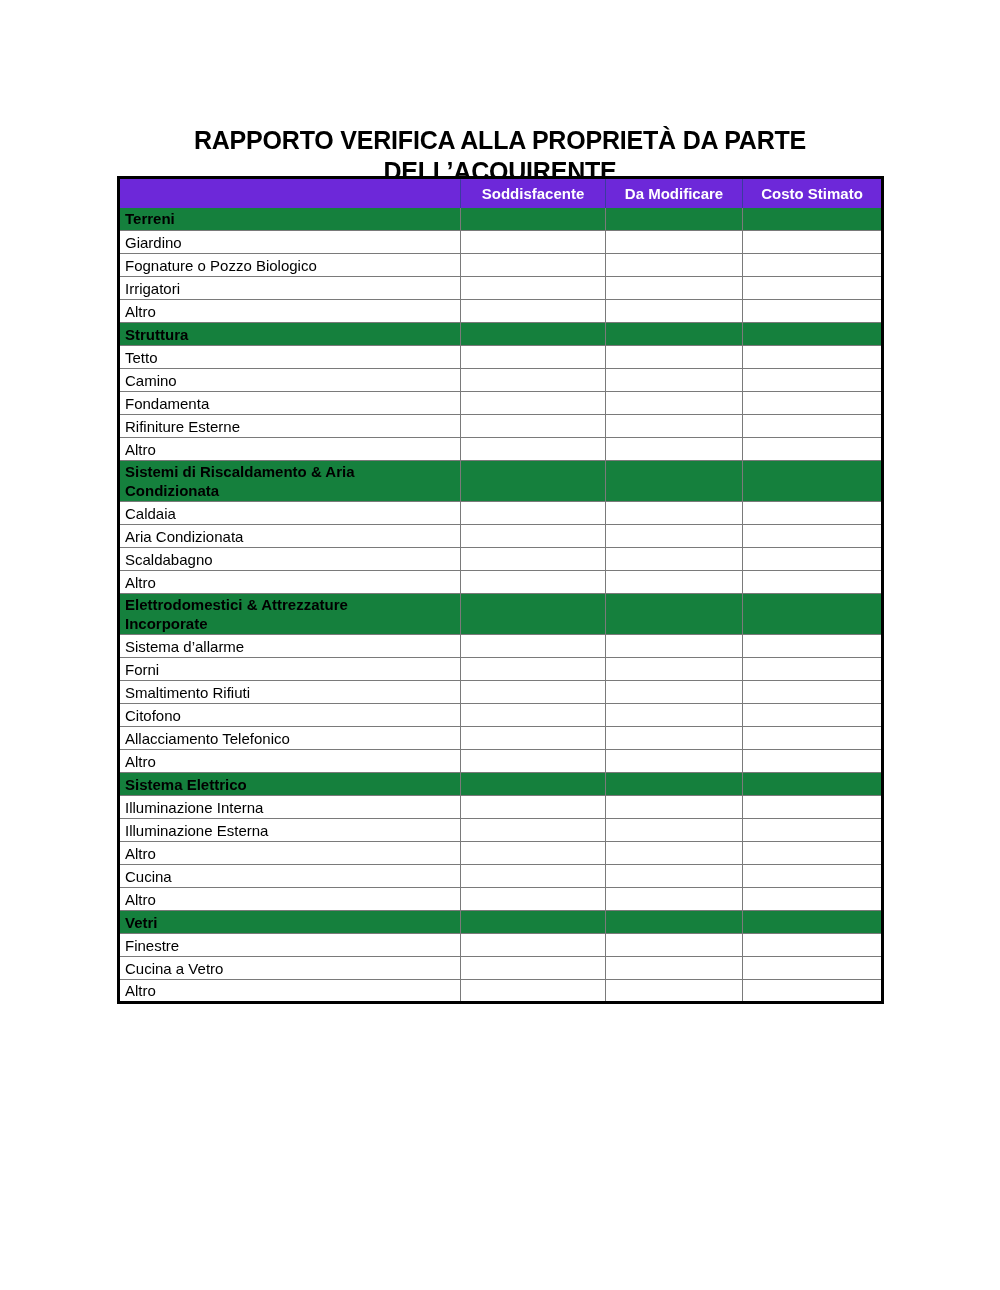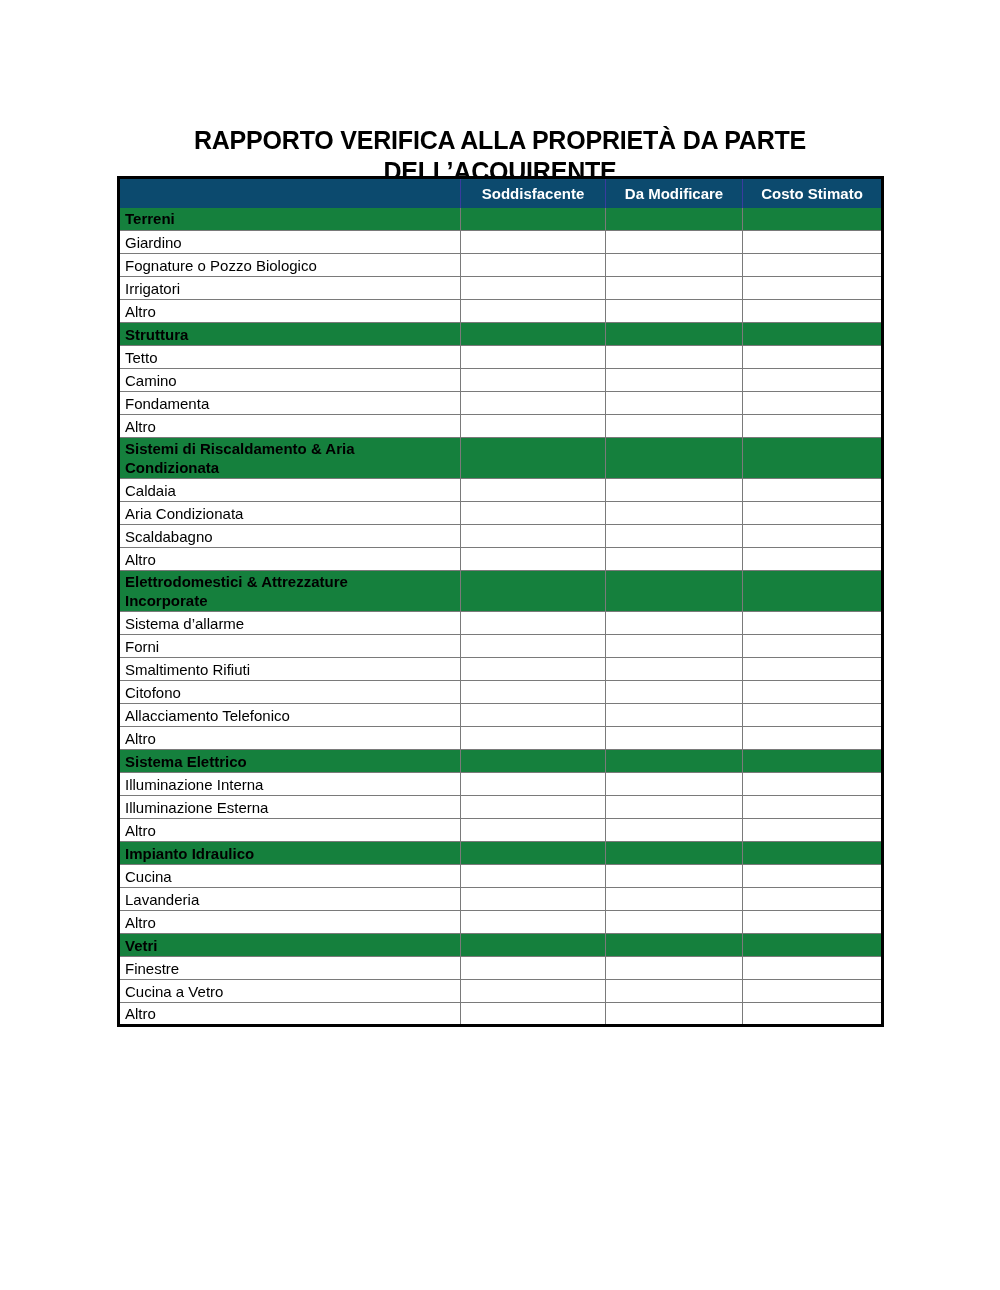--- a/index.html
+++ b/index.html
@@ -58,21 +58,21 @@
     border-bottom: 3px solid #000000;
   }
 
   table.checklist col.c-label  { width: 342px; }
   table.checklist col.c-ok     { width: 145px; }
   table.checklist col.c-fix    { width: 137px; }
   table.checklist col.c-cost   { width: 140px; }
 
   
   thead th {
-    background: #0c4a6e;
+    background: #6d28d9;
     color: #ffffff;
     font-size: 15px;
     font-weight: bold;
     height: 30px;
     padding: 0 4px;
     text-align: center;
     vertical-align: middle;
     border-right: 1px solid #3b3b9e;
     box-sizing: border-box;
   }
@@ -215,20 +215,28 @@
           <tr class="item ">
             <td class="cell-label">
               <span class="label-text">Fondamenta</span>
             </td>
             <td class="cell-mark"></td>
             <td class="cell-mark"></td>
             <td class="cell-mark"></td>
           </tr>
           <tr class="item ">
             <td class="cell-label">
+              <span class="label-text">Rifiniture Esterne</span>
+            </td>
+            <td class="cell-mark"></td>
+            <td class="cell-mark"></td>
+            <td class="cell-mark"></td>
+          </tr>
+          <tr class="item ">
+            <td class="cell-label">
               <span class="label-text">Altro</span>
             </td>
             <td class="cell-mark"></td>
             <td class="cell-mark"></td>
             <td class="cell-mark"></td>
           </tr>
           <tr class="section section-2line">
             <td class="cell-label">
               <span class="label-text">Sistemi di Riscaldamento &amp; Aria</span>
               <span class="label-text">Condizionata</span>
@@ -351,39 +359,23 @@
             <td class="cell-mark"></td>
           </tr>
           <tr class="item ">
             <td class="cell-label">
               <span class="label-text">Altro</span>
             </td>
             <td class="cell-mark"></td>
             <td class="cell-mark"></td>
             <td class="cell-mark"></td>
           </tr>
-          <tr class="section ">
-            <td class="cell-label">
-              <span class="label-text">Impianto Idraulico</span>
-            </td>
-            <td class="cell-mark"></td>
-            <td class="cell-mark"></td>
-            <td class="cell-mark"></td>
-          </tr>
           <tr class="item ">
             <td class="cell-label">
               <span class="label-text">Cucina</span>
-            </td>
-            <td class="cell-mark"></td>
-            <td class="cell-mark"></td>
-            <td class="cell-mark"></td>
-          </tr>
-          <tr class="item ">
-            <td class="cell-label">
-              <span class="label-text">Lavanderia</span>
             </td>
             <td class="cell-mark"></td>
             <td class="cell-mark"></td>
             <td class="cell-mark"></td>
           </tr>
           <tr class="item ">
             <td class="cell-label">
               <span class="label-text">Altro</span>
             </td>
             <td class="cell-mark"></td>

